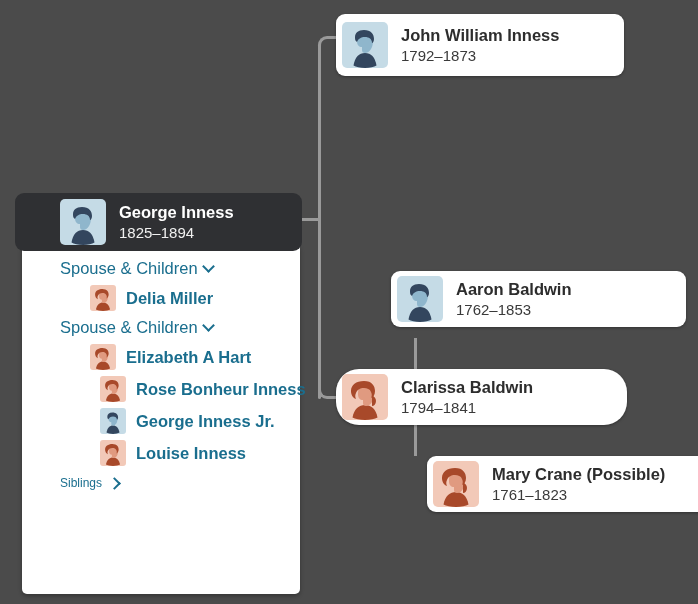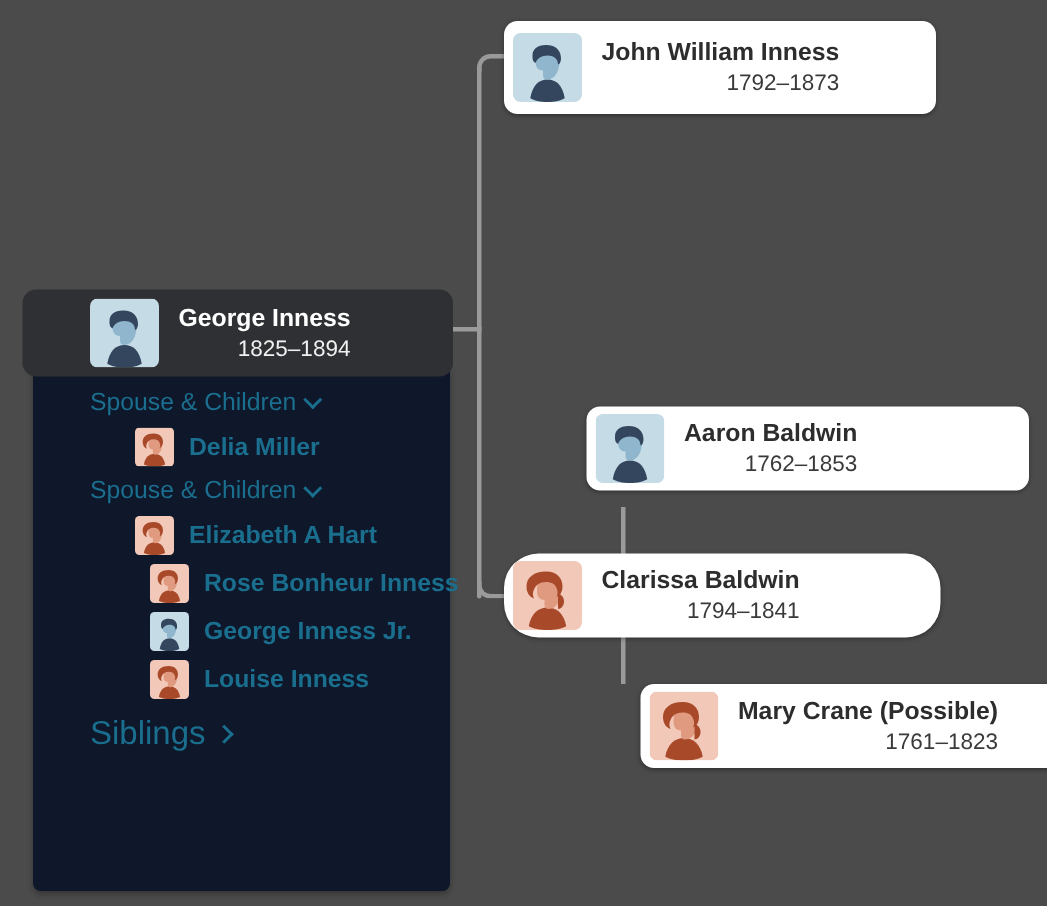--- a/index.html
+++ b/index.html
@@ -8,21 +8,20 @@
     margin: 0; padding: 0;
     width: 698px; height: 604px;
     overflow: hidden;
     background: #4b4b4b;
     font-family: "Liberation Sans", sans-serif;
   }
   #stage {
     position: relative;
     width: 698px; height: 604px;
     background: #4b4b4b;
-    text-align: right;
   }
 
   
   .conn { position: absolute; background: #9a9a9a; }
 
   
   .card {
     position: absolute;
     background: #ffffff;
     border-radius: 9px;
@@ -57,21 +56,21 @@
     color: #3a3a3a;
     margin-top: 2px;
     white-space: nowrap;
   }
   .card.selected .name { color: #ffffff; }
   .card.selected .years { color: #f0f0f0; }
 
   
   .panel {
     position: absolute;
-    background: #0f172a;
+    background: #ffffff;
     border-radius: 0 0 5px 5px;
     padding: 9px 0 10px 0;
     box-shadow: 0 2px 4px rgba(0,0,0,.3);
   }
   .group-header {
     display: flex;
     align-items: center;
     font-size: 16.5px;
     color: #1a6e8e;
     padding: 4px 0 4px 38px;
@@ -112,21 +111,21 @@
   .rel-row .rel-name {
     margin-left: 10px;
     font-size: 16.5px;
     font-weight: bold;
     color: #1a6e8e;
     white-space: nowrap;
   }
   .siblings-row {
     display: flex;
     align-items: center;
-    font-size: 22px;
+    font-size: 12px;
     color: #1a6e8e;
     padding: 7px 0 0 38px;
     cursor: pointer;
     white-space: nowrap;
   }
   svg { display: block; }
 </style>
 </head>
 <body>
 

